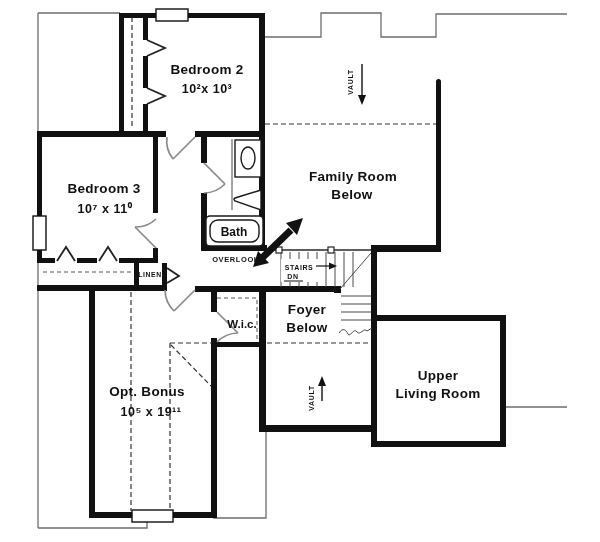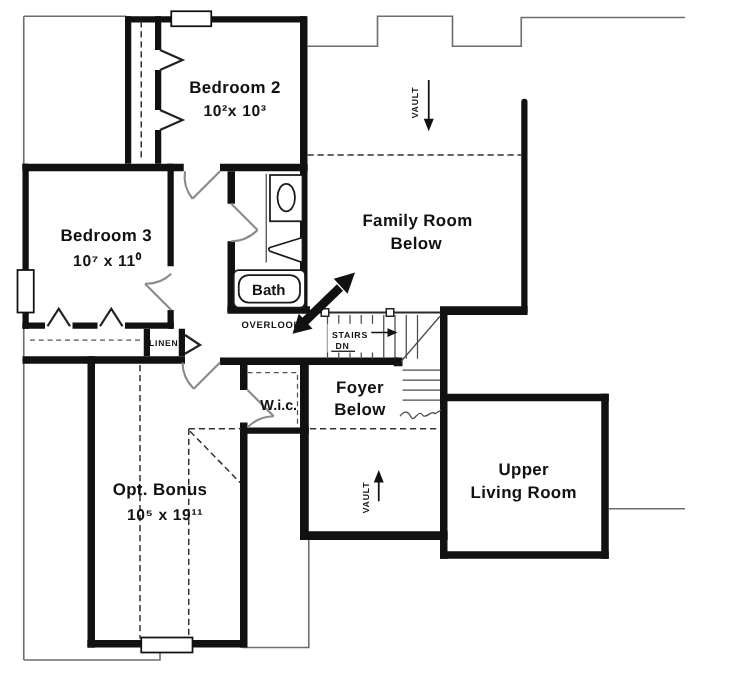--- a/index.html
+++ b/index.html
@@ -1,16 +1,16 @@
 <!DOCTYPE html>
 <html><head>
 <meta charset="utf-8">
 <style>
   html,body{margin:0;padding:0;background:#ffffff;}
-  .page{width:548px;height:542px;position:relative;background:#ffffff;overflow:hidden;}
+  .page{width:548px;height:542px;position:relative;background:#ffffff;overflow:hidden;padding-left:19px;}
   svg{display:block;font-family:"Liberation Sans",sans-serif;}
   text{fill:#111;}
   .room-label{font-size:13.5px;font-weight:bold;letter-spacing:.3px;}
   .dim-label{font-size:12.5px;font-weight:bold;letter-spacing:.5px;}
   .tiny-label{font-size:7.5px;font-weight:bold;letter-spacing:.6px;}
   .mid-label{font-size:12px;font-weight:bold;}
   .wall{fill:#111111;stroke:none;}
   .thin{stroke:#6e6e6e;stroke-width:1.3;fill:none;}
   .tread{stroke:#4a4a4a;stroke-width:1;fill:none;}
   .door{stroke:#8a8a8a;stroke-width:1.7;fill:none;}

